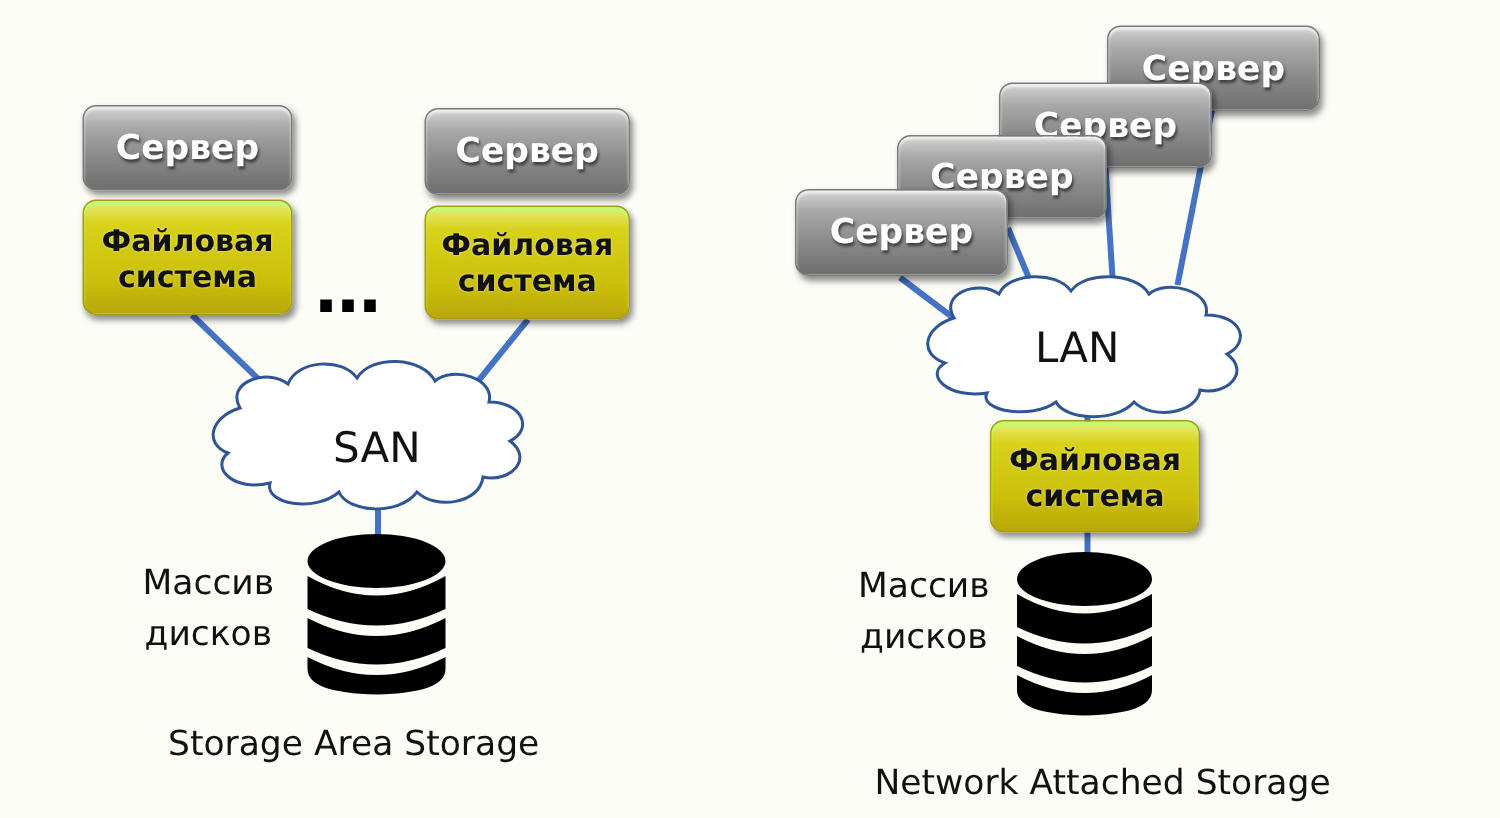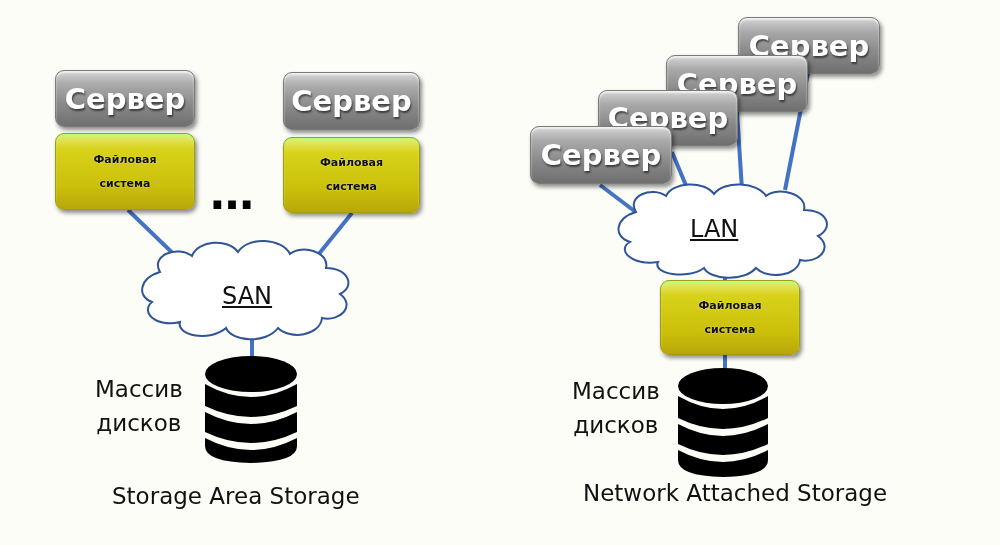--- a/index.html
+++ b/index.html
@@ -1,22 +1,22 @@
 <!DOCTYPE html>
 <html><head>
 <meta charset="utf-8">
 <style>
   html,body{margin:0;padding:0;}
   body{width:1000px;height:545px;background:#fdfdf8;position:relative;overflow:hidden;font-family:"DejaVu Sans",sans-serif;}
   svg.lines{position:absolute;left:0;top:0;width:1000px;height:545px;}
   .box{position:absolute;border-radius:9px;display:flex;align-items:center;justify-content:center;text-align:center;box-sizing:border-box;}
-  .server{background:linear-gradient(#d4d4d4 0%,#a9a9a9 25%,#8a8a8a 60%,#6f6f6f 100%);border:1px solid #7a7a7a;box-shadow:2px 3px 4px rgba(0,0,0,0.45), inset 0 2px 2px rgba(255,255,255,0.7);color:#fff;font-weight:bold;font-size:29px;text-shadow:1px 2px 2px rgba(0,0,0,0.55);}
-  .fs{background:linear-gradient(#e8ec7a 0%,#d8d21a 20%,#cbbf0a 70%,#b9a70a 100%);border:1px solid #a69a10;box-shadow:2px 3px 4px rgba(0,0,0,0.45), inset 0 3px 2px rgba(180,255,120,0.7);color:#111;font-weight:bold;font-size:11px;line-height:24px;text-shadow:0 0 2px rgba(255,255,200,0.6);}
+  .server{background:linear-gradient(#d4d4d4 0%,#a9a9a9 25%,#8a8a8a 60%,#6f6f6f 100%);border:1px solid #7a7a7a;box-shadow:2px 3px 4px rgba(0,0,0,0.45), inset 0 2px 2px rgba(255,255,255,0.7);color:#fff;font-weight:bold;font-size:23px;text-shadow:1px 2px 2px rgba(0,0,0,0.55);}
+  .fs{background:linear-gradient(#e8ec7a 0%,#d8d21a 20%,#cbbf0a 70%,#b9a70a 100%);border:1px solid #a69a10;box-shadow:2px 3px 4px rgba(0,0,0,0.45), inset 0 3px 2px rgba(180,255,120,0.7);color:#111;font-weight:bold;font-size:20px;line-height:24px;text-shadow:0 0 2px rgba(255,255,200,0.6);}
   .label{position:absolute;color:#111;font-family:"DejaVu Sans",sans-serif;}
-  .cloud-text{font-size:24px;text-decoration:underline;}
+  .cloud-text{font-size:28px;}
   .disk-label{font-size:23px;line-height:34px;text-align:center;}
   .caption{font-size:23px;}
   .dots{position:absolute;font-size:44px;font-weight:bold;letter-spacing:4px;color:#000;}
 </style>
 </head>
 <body>
 
 <svg class="lines" viewBox="0 0 1000 545">
 
   <line x1="128" y1="210" x2="185" y2="265" stroke="#4472c4" stroke-width="4"></line>
@@ -84,13 +84,13 @@
 </div>
 <div class="label cloud-text" style="left:690px;top:215px;">LAN</div>
 <div class="box fs" style="left:660px;top:280px;width:140px;height:75px;flex-direction:column;">
   <span>Файловая</span>
   <span>система</span>
 </div>
 <div class="label disk-label" style="left:572px;top:374px;">
   <div>Массив</div>
   <div>дисков</div>
 </div>
-<div class="label caption" style="left:583px;top:480px;">Network Attached Storage</div>
+<div class="label caption" style="left:583px;top:509px;">Network Attached Storage</div>
 
 </body></html>

